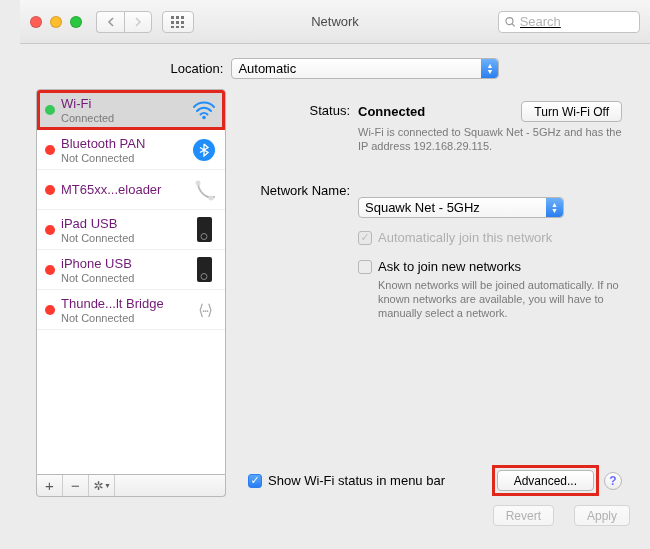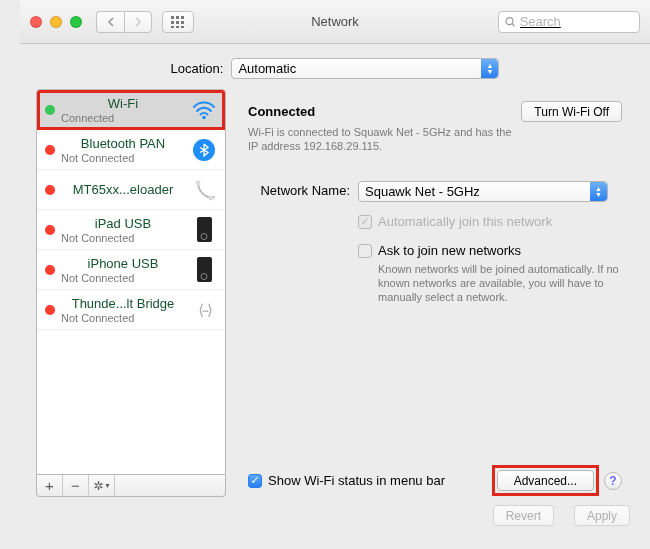--- a/index.html
+++ b/index.html
@@ -97,21 +97,21 @@
     padding: 5px 8px 5px 8px; gap: 6px;
     border-bottom: 1px solid #eee;
     position: relative; height: 40px;
   }
   .sb-item.sel { background: #d8d8d8; }
   .sb-item.sel.highlight { outline: 3px solid #e1261c; outline-offset: -3px; }
   .status-dot { width: 10px; height: 10px; border-radius: 50%; flex-shrink: 0; }
   .status-dot.green { background: #38c759; }
   .status-dot.red   { background: #ff3b30; }
   .sb-text { flex: 1; overflow: hidden; }
-  .sb-title { font-size: 13px; color: #14532d; white-space: nowrap; overflow: hidden; text-overflow: ellipsis; text-align: center; }
+  .sb-title { font-size: 13px; color: #701a75; white-space: nowrap; overflow: hidden; text-overflow: ellipsis; }
   .sb-sub   { font-size: 11px; color: #7a7a7a; margin-top: 1px; }
   .sb-icon { width: 26px; height: 26px; display:flex; align-items:center; justify-content:center; flex-shrink:0; }
   .wifi-icon svg { color: #1f8efb; }
   .bt-circle { width: 22px; height: 22px; border-radius: 50%; background: #1f8efb; color:#fff; display:flex; align-items:center; justify-content:center; font-size:14px; }
   .device-rect { width: 15px; height: 25px; background:#222; border-radius:2px; position:relative;}
   .device-rect::after{content:"";position:absolute;bottom:2px;left:50%;transform:translateX(-50%);width:5px;height:5px;border:1px solid #888;border-radius:50%;}
   .tb-chev { color:#aaa; font-size:15px; letter-spacing:-3px; }
 
   .sb-footer {
     height: 22px; background: linear-gradient(#fafafa,#ededed);
@@ -135,21 +135,21 @@
   .status-val { font-weight:600; }
   .btn {
     height: 21px; padding: 0 12px;
     background: linear-gradient(#fff,#f1f1f1);
     border: 1px solid #b8b8b8; border-radius:4px;
     font-size: 12px; display:inline-flex; align-items:center; justify-content:center;
   }
   .btn:disabled, .btn.disabled { color:#b0b0b0; border-color:#d5d5d5; background:linear-gradient(#fafafa,#f4f4f4);}
   .desc { font-size:11px; color:#7a7a7a; line-height: 14px; margin-top:3px; max-width: 270px;}
 
-  .net-popup { width: 250px; }
+  .net-popup { width: 206px; margin-top: 16px; }
   .checkbox-row { display:flex; align-items:center; gap:6px; font-size:13px; margin-top:10px; }
   .sub-desc { font-size:11px; color:#7a7a7a; line-height:14px; margin:4px 0 0 20px; max-width:260px;}
 
   .bottom-row { margin-top:auto; display:flex; align-items:center; padding-bottom:4px; }
   .adv-wrap { margin-left:auto; display:flex; align-items:center; gap:8px;}
   .adv-highlight { outline:3px solid #e1261c; padding:2px; }
   .help {
     width:18px; height:18px; border-radius:50%; border:1px solid #b8b8b8;
     background: linear-gradient(#fff,#eee); color:#6a6aff; font-size:12px; font-weight:600;
     display:flex; align-items:center; justify-content:center;
@@ -309,20 +309,21 @@
         <div class="fbtn gear">
             <span>✲</span>
             <span style="font-size:8px">▾</span>
           </div>
       </div>
     </div>
 
     <div class="main">
       <div style="height:12px"></div>
       <div class="row">
+        <div class="k">Status:</div>
         <div class="v">
           <div style="display:flex; align-items:center;">
             <span class="status-val">Connected</span>
             <div style="margin-left:auto"><button class="btn">Turn Wi-Fi Off</button></div>
           </div>
           <div class="desc">Wi-Fi is connected to Squawk Net - 5GHz and has the IP address 192.168.29.115.</div>
         </div>
       </div>
 
       <div style="height:22px"></div>

